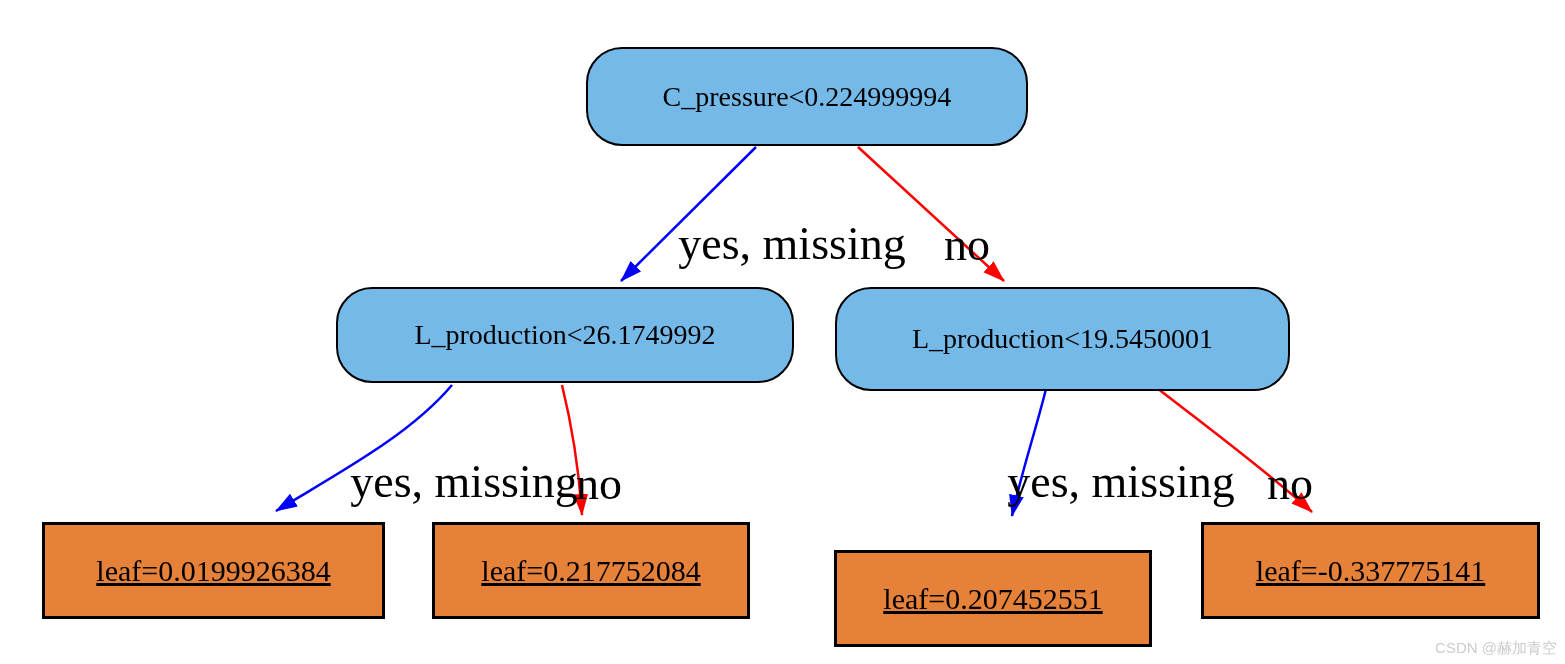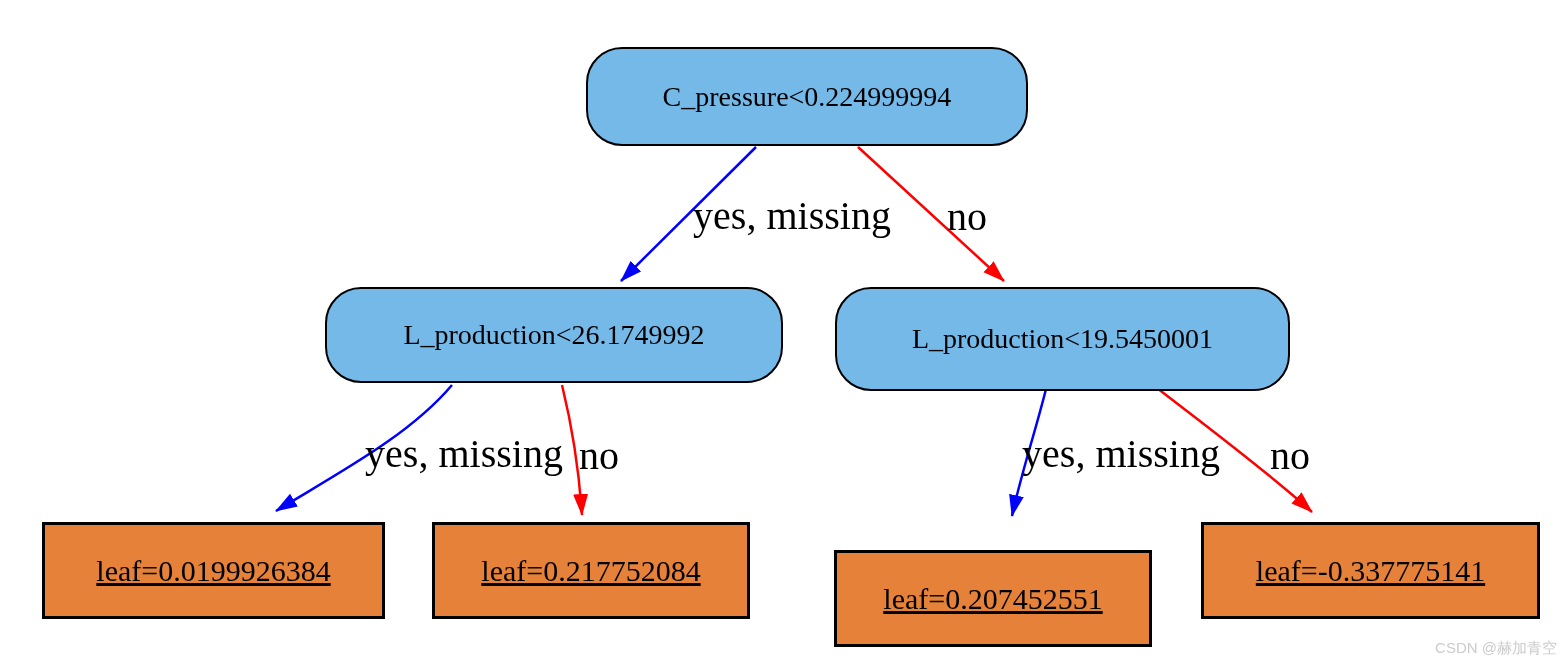--- a/index.html
+++ b/index.html
@@ -41,23 +41,24 @@
   }
   .leaf-node {
     background: var(--leaf-fill, #e58139);
     border: 3px solid var(--border-color, #000000);
     font-size: 30px;
     text-decoration: underline;
   }
   .edge-label {
     position: absolute;
     transform: translate(-50%, -50%);
-    font-size: 40px;
+    font-size: 46px;
     color: #000000;
     white-space: nowrap;
+    margin-top: 28px;
   }
   .watermark {
     position: absolute;
     right: 8px;
     bottom: 6px;
     font-family: "Liberation Sans", "DejaVu Sans", sans-serif;
     font-size: 15px;
     color: var(--wm-color, #cccccc);
     margin-top: 36px;
   }
@@ -82,21 +83,21 @@
 
     <path class="edge-path edge-yes" d="M452,385 C410,435 340,472 276,511" marker-end="url(#arrowYes)"></path>
     <path class="edge-path edge-no" d="M562,385 C573,430 579,470 582,515" marker-end="url(#arrowNo)"></path>
 
     <path class="edge-path edge-yes" d="M1047,385 C1036,430 1022,470 1012,516" marker-end="url(#arrowYes)"></path>
     <path class="edge-path edge-no" d="M1153,385 C1205,425 1268,472 1312,512" marker-end="url(#arrowNo)"></path>
   </svg>
 
   <div class="node split-node" style="left:586px; top:47px; width:442px; height:99px;">C_pressure&lt;0.224999994</div>
 
-  <div class="node split-node" style="left:325px; top:287px; width:458px; height:96px;">L_production&lt;26.1749992</div>
+  <div class="node split-node" style="left:336px; top:287px; width:458px; height:96px;">L_production&lt;26.1749992</div>
 
   <div class="node split-node" style="left:835px; top:287px; width:455px; height:104px;">L_production&lt;19.5450001</div>
 
   <div class="node leaf-node" style="left:42px; top:522px; width:343px; height:97px;">leaf=0.0199926384</div>
 
   <div class="node leaf-node" style="left:432px; top:522px; width:318px; height:97px;">leaf=0.217752084</div>
 
   <div class="node leaf-node" style="left:834px; top:550px; width:318px; height:97px;">leaf=0.207452551</div>
 
   <div class="node leaf-node" style="left:1201px; top:522px; width:339px; height:97px;">leaf=-0.337775141</div>

